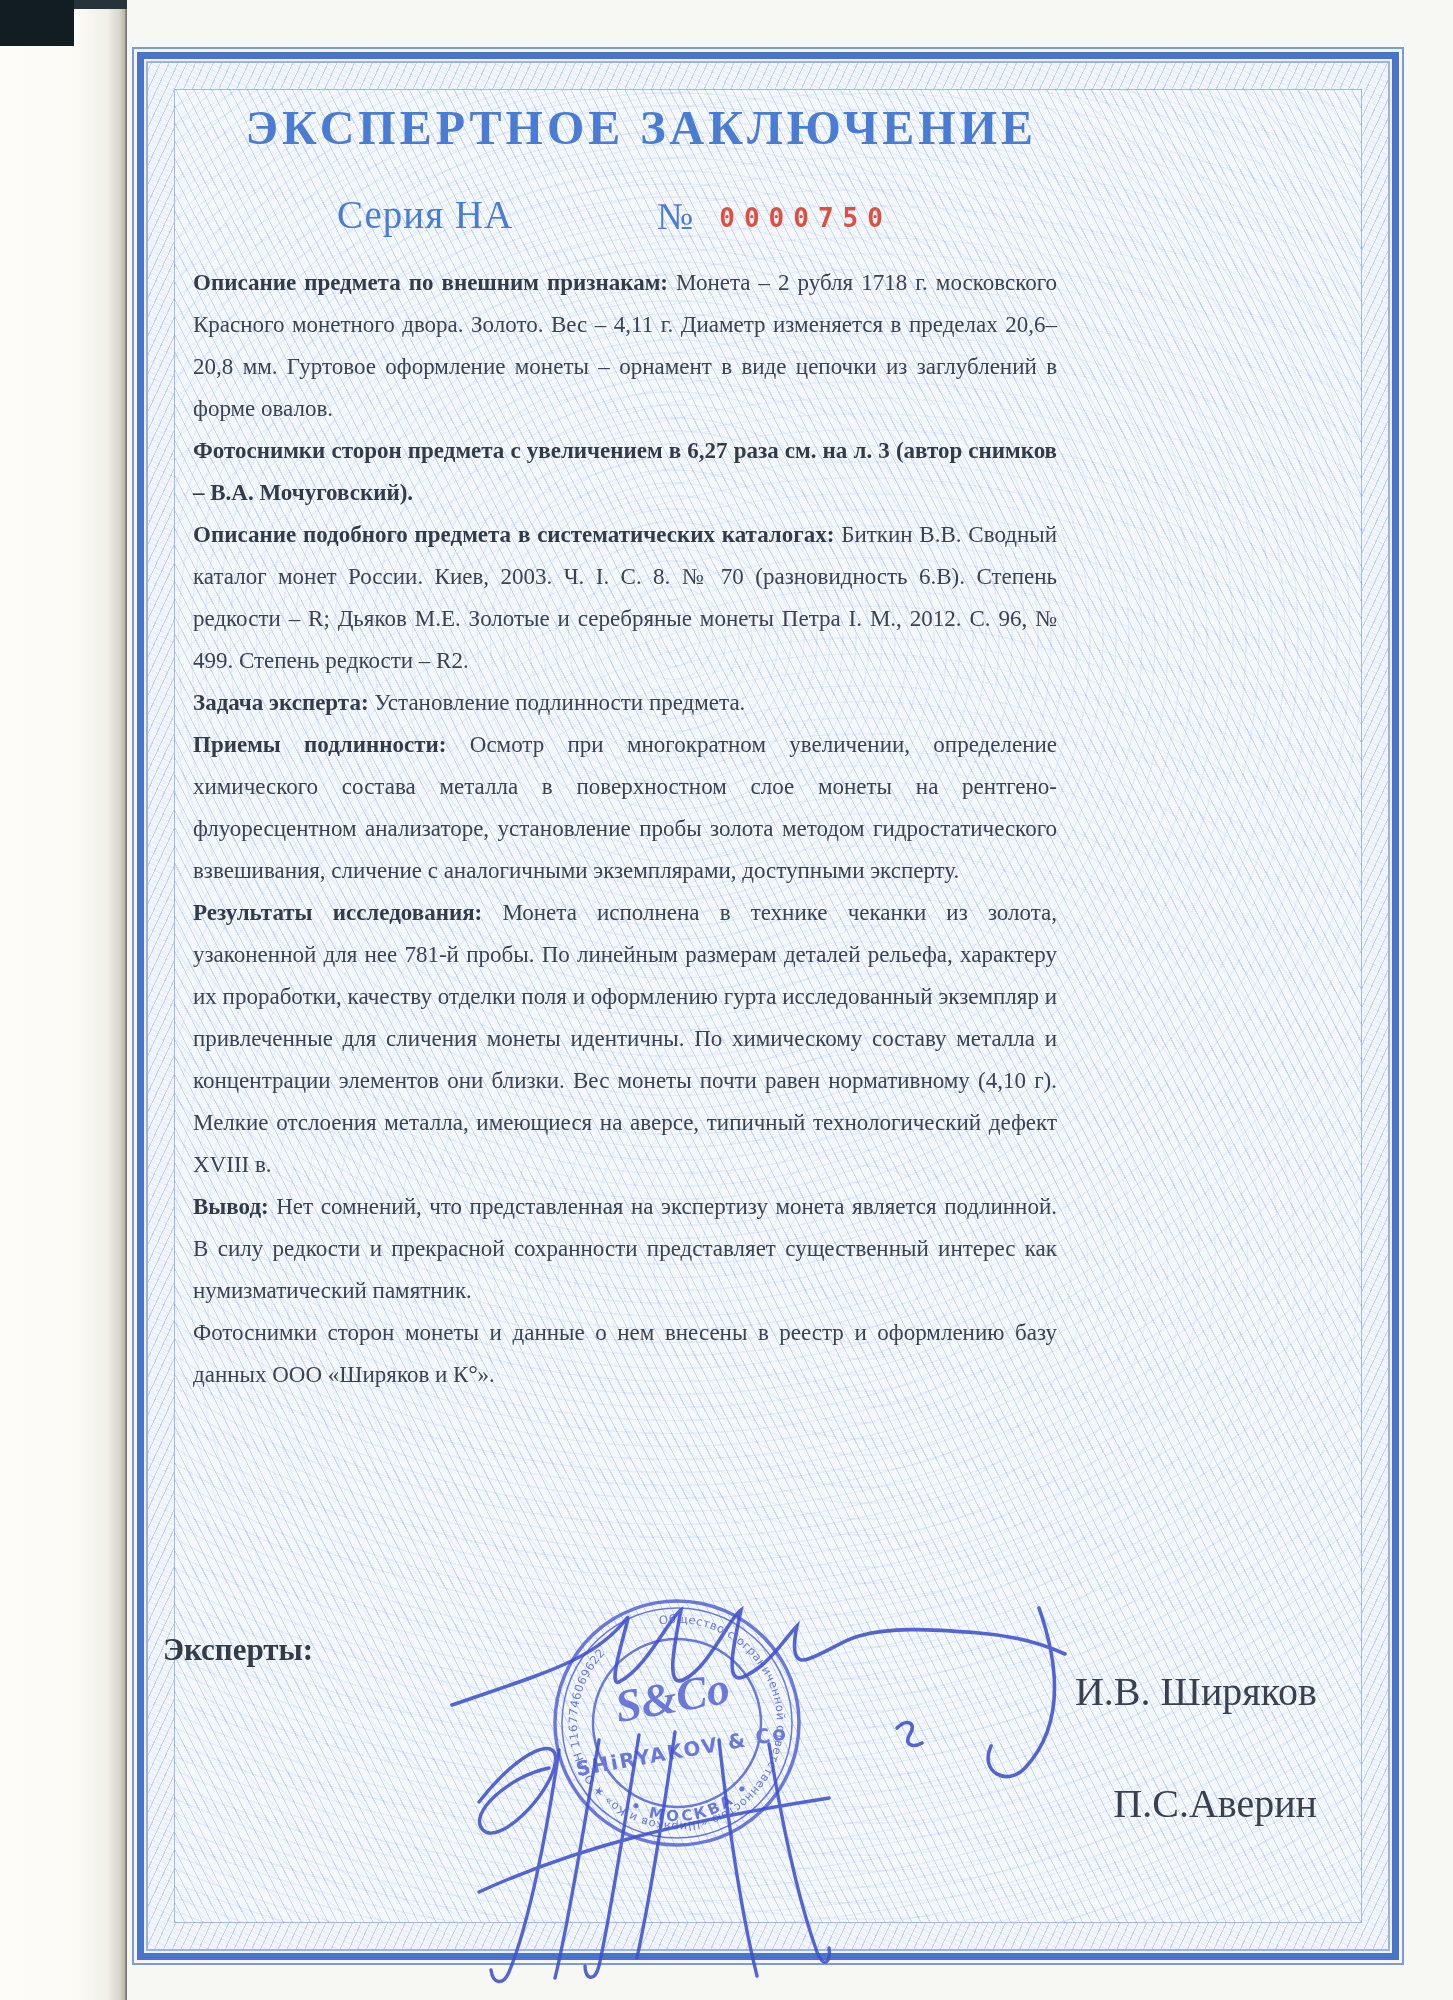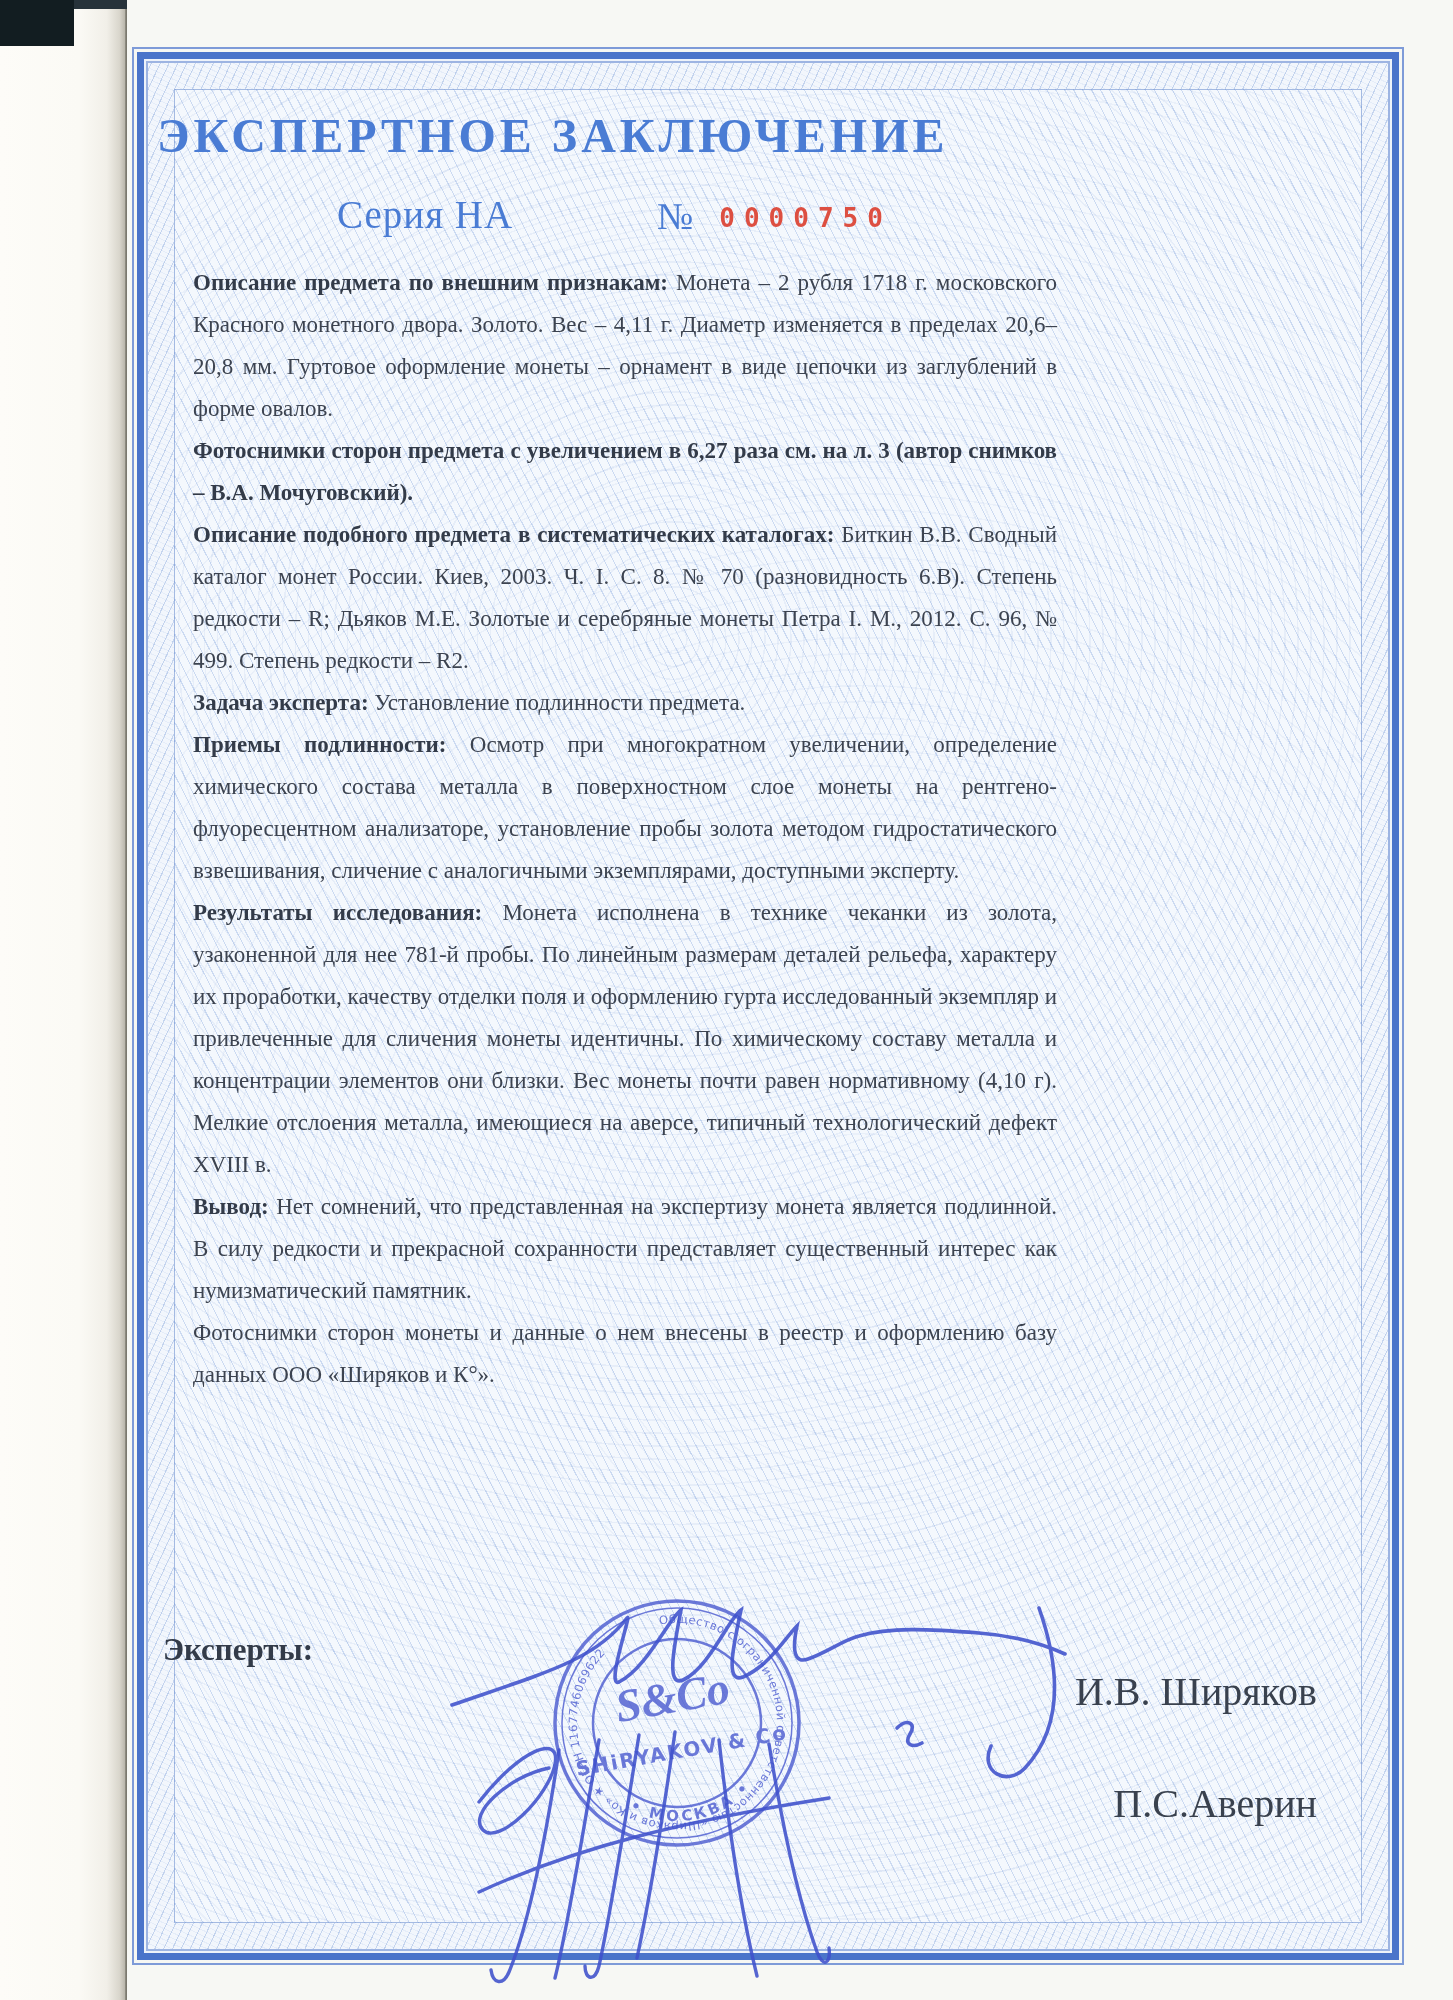--- a/index.html
+++ b/index.html
@@ -39,22 +39,22 @@
   .inner-frame::before{
     content:"";position:absolute;inset:0;
     background:repeating-radial-gradient(circle at 42% 30%,rgba(110,145,210,.10) 0 1.5px,transparent 1.5px 13px);
   }
   .inner-frame::after{
     content:"";position:absolute;inset:0;
     background:repeating-radial-gradient(circle at 58% 64%,rgba(110,145,210,.08) 0 1.5px,transparent 1.5px 16px);
   }
   
   .title{
-    position:absolute;top:108px;left:30px;width:880px;
-    text-align:left;color:#4a7cd4;font-weight:700;font-size:48px;
+    position:absolute;top:100px;left:30px;width:880px;
+    text-align:right;color:#4a7cd4;font-weight:700;font-size:48px;
     letter-spacing:4px;font-family:"Liberation Serif",serif;
   }
   .series-row{position:absolute;top:192px;left:30px;width:880px;height:50px;color:#4a7cd4;}
   .series-label{position:absolute;left:180px;top:0;font-size:39px;letter-spacing:1px;}
   .number-group{position:absolute;left:500px;top:2px;}
   .number-sign{font-size:38px;color:#4a7cd4;margin-right:26px;}
   .number-value{
     font-family:"DejaVu Sans Mono",monospace;font-size:26px;font-weight:700;
     color:#dd4f41;letter-spacing:9px;vertical-align:2px;
   }

